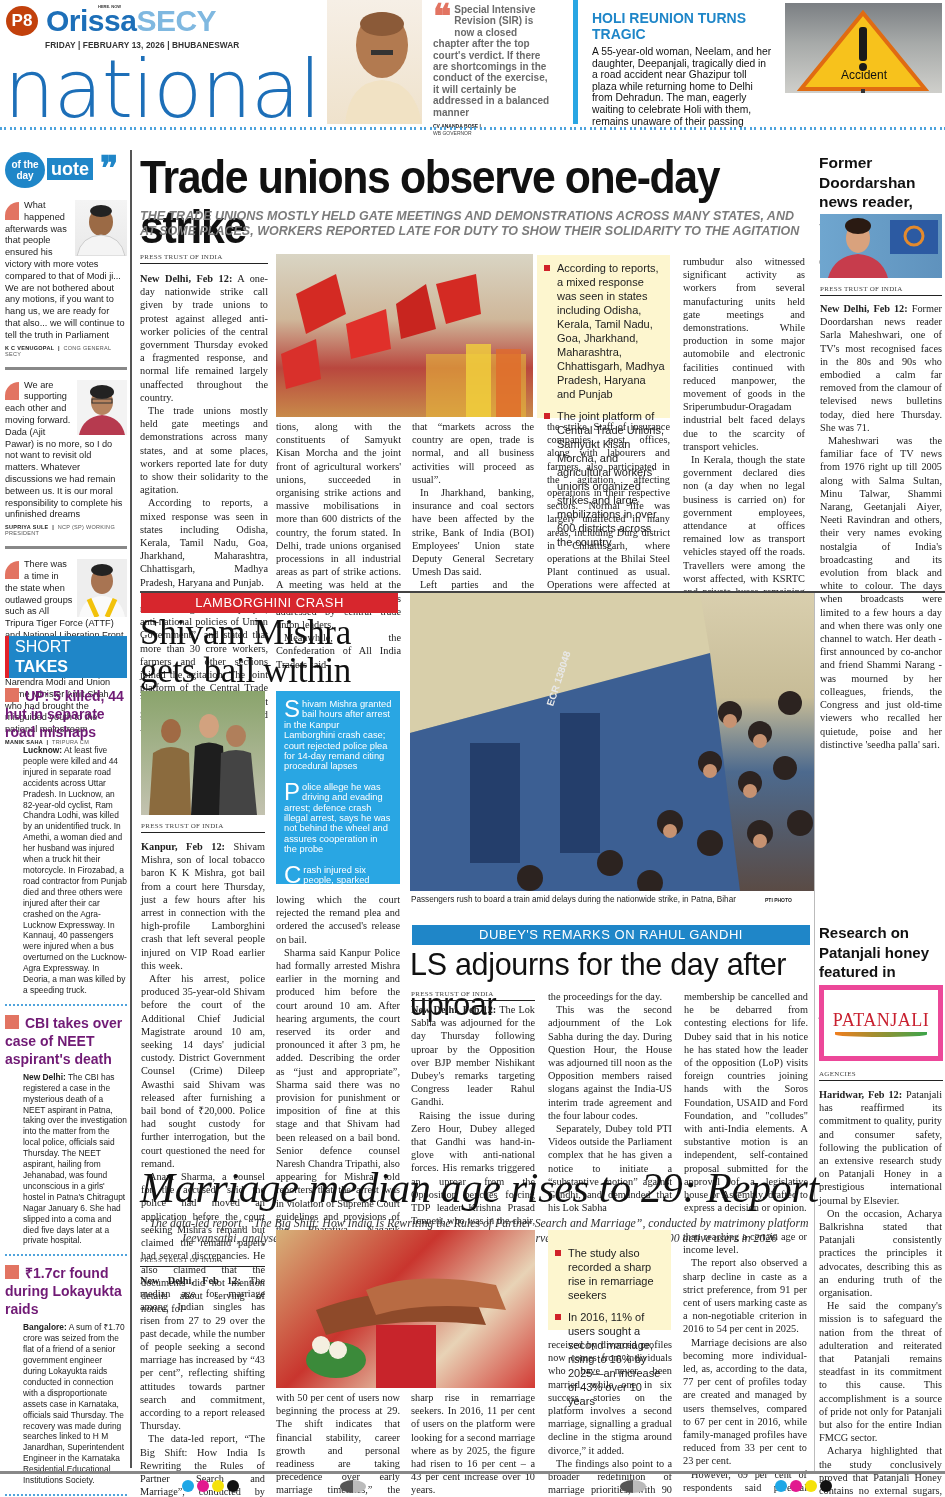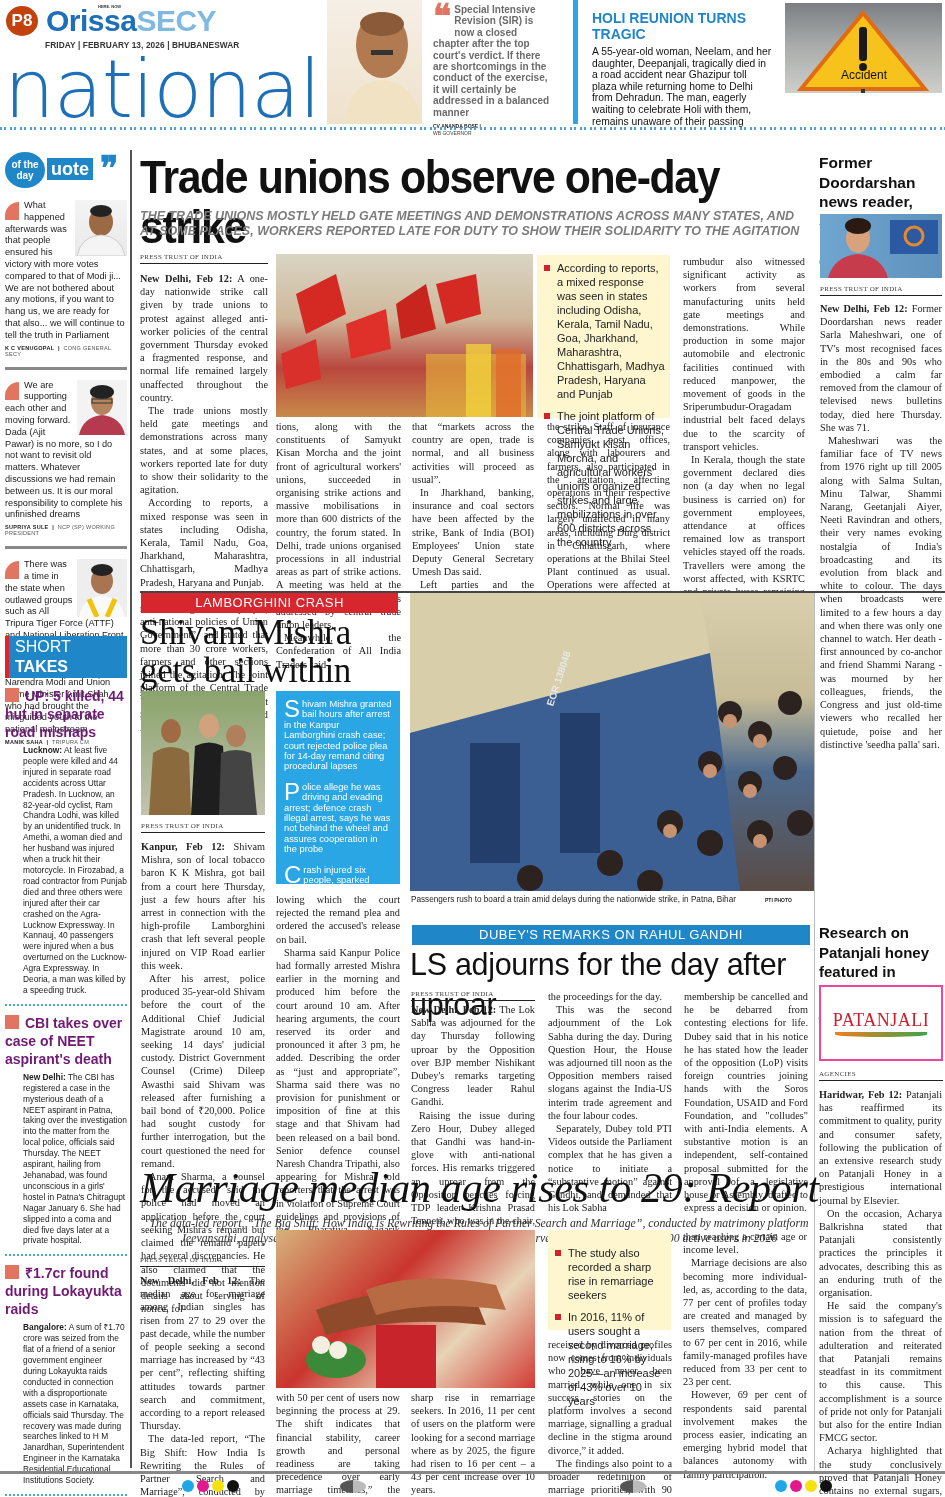--- a/index.html
+++ b/index.html
@@ -285,21 +285,21 @@
 <div class="abs body-text" style="left:548px;top:990px;width:124px">
   <p class="first">the proceedings for the day.</p>
   <p>This was the second adjournment of the Lok Sabha during the day. During Question Hour, the House was adjourned till noon as the Opposition members raised slogans against the India-US interim trade agreement and the four labour codes.</p>
   <p>Separately, Dubey told PTI Videos outside the Parliament complex that he has given a notice to initiate a “substantive motion” against Gandhi, and demanded that his Lok Sabha</p>
 </div>
 <div class="abs body-text" style="left:684px;top:990px;width:124px">
   <p class="first">membership be cancelled and he be debarred from contesting elections for life. Dubey said that in his notice he has stated how the leader of the opposition (LoP) visits foreign countries joining hands with the Soros Foundation, USAID and Ford Foundation, and "colludes" with anti-India elements. A substantive motion is an independent, self-contained proposal submitted for the approval of a legislative house or Assembly, drafted to express a decision or opinion.</p>
 </div>
 
 <div class="abs" style="left:819px;top:923px;width:124px;font:bold 15px 'Liberation Sans Narrow','Liberation Sans',sans-serif;line-height:19.5px;color:#111">Research on Patanjali honey featured in international journal</div>
-<div class="abs" style="left:819px;top:985px;width:124px;height:76px;border:2px solid #ec4899;background:#fff;display:flex;flex-direction:column;align-items:center;justify-content:center">
+<div class="abs" style="left:819px;top:985px;width:124px;height:76px;border:5px solid #ec4899;background:#fff;display:flex;flex-direction:column;align-items:center;justify-content:center">
   <span style="font:18px 'Liberation Serif',serif;color:#c8202f;letter-spacing:.5px">PATANJALI</span>
   <span style="width:92px;height:5px;border-radius:0 0 50% 50%;background:linear-gradient(90deg,#f07e1e,#3ba44a);margin-top:1px"></span>
 </div>
 <div class="abs credit" style="left:819px;top:1070px;width:124px">AGENCIES</div>
 <div class="abs body-text" style="left:819px;top:1088px;width:123px">
   <p class="first"><b>Haridwar, Feb 12:</b> <span>Patanjali has reaffirmed its commitment to quality, purity and consumer safety, following the publication of an extensive research study on Patanjali Honey in a prestigious international journal by Elsevier.</span></p>
   <p>On the occasion, Acharya Balkrishna stated that Patanjali consistently practices the principles it advocates, describing this as an enduring truth of the organisation.</p>
   <p>He said the company's mission is to safeguard the nation from the threat of adulteration and reiterated that Patanjali remains steadfast in its commitment to this cause. This accomplishment is a source of pride not only for Patanjali but also for the entire Indian FMCG sector.</p>
   <p>Acharya highlighted that the study conclusively proved that Patanjali Honey contains no external sugars, synthetic syrups, or harmful chemical residues.</p>
 
@@ -335,20 +335,21 @@
 <ul class="abs highlight" style="left:548px;top:1230px;width:123px;height:100px;padding:16px 4px 2px 4px">
   <li>The study also recorded a sharp rise in remarriage seekers</li>
   <li>In 2016, 11% of users sought a second marriage, rising to 16% by 2025—an increase of 43% over 10 years</li>
 </ul>
 <div class="abs body-text" style="left:548px;top:1338px;width:124px">
   <p class="first">received by divorced profiles now comes from individuals who have never been married, while one in six success stories on the platform involves a second marriage, signalling a gradual decline in the stigma around divorce,” it added.</p>
   <p>The findings also point to a broader redefinition of marriage priorities, with 90 per cent of users saying finding the “right person” matters more</p>
 </div>
 <div class="abs body-text" style="left:683px;top:1230px;width:124px">
   <p class="first">than reaching a certain age or income level.</p>
+  <p>The report also observed a sharp decline in caste as a strict preference, from 91 per cent of users marking caste as a non-negotiable criterion in 2016 to 54 per cent in 2025.</p>
   <p>Marriage decisions are also becoming more individual-led, as, according to the data, 77 per cent of profiles today are created and managed by users themselves, compared to 67 per cent in 2016, while family-managed profiles have reduced from 33 per cent to 23 per cent.</p>
   <p>However, 69 per cent of respondents said parental involvement makes the process easier, indicating an emerging hybrid model that balances autonomy with family participation.</p>
 </div>
 
 <div class="abs" style="left:0;top:1471px;width:945px;height:3px;background:#888"></div>
 <div class="abs regbar" style="left:182px;top:1480px">
   <span style="background:#1ea7e6"></span>
   <span style="background:#e2188f"></span>
   <span style="background:#f5e20a"></span>
   <span style="background:#111"></span>

